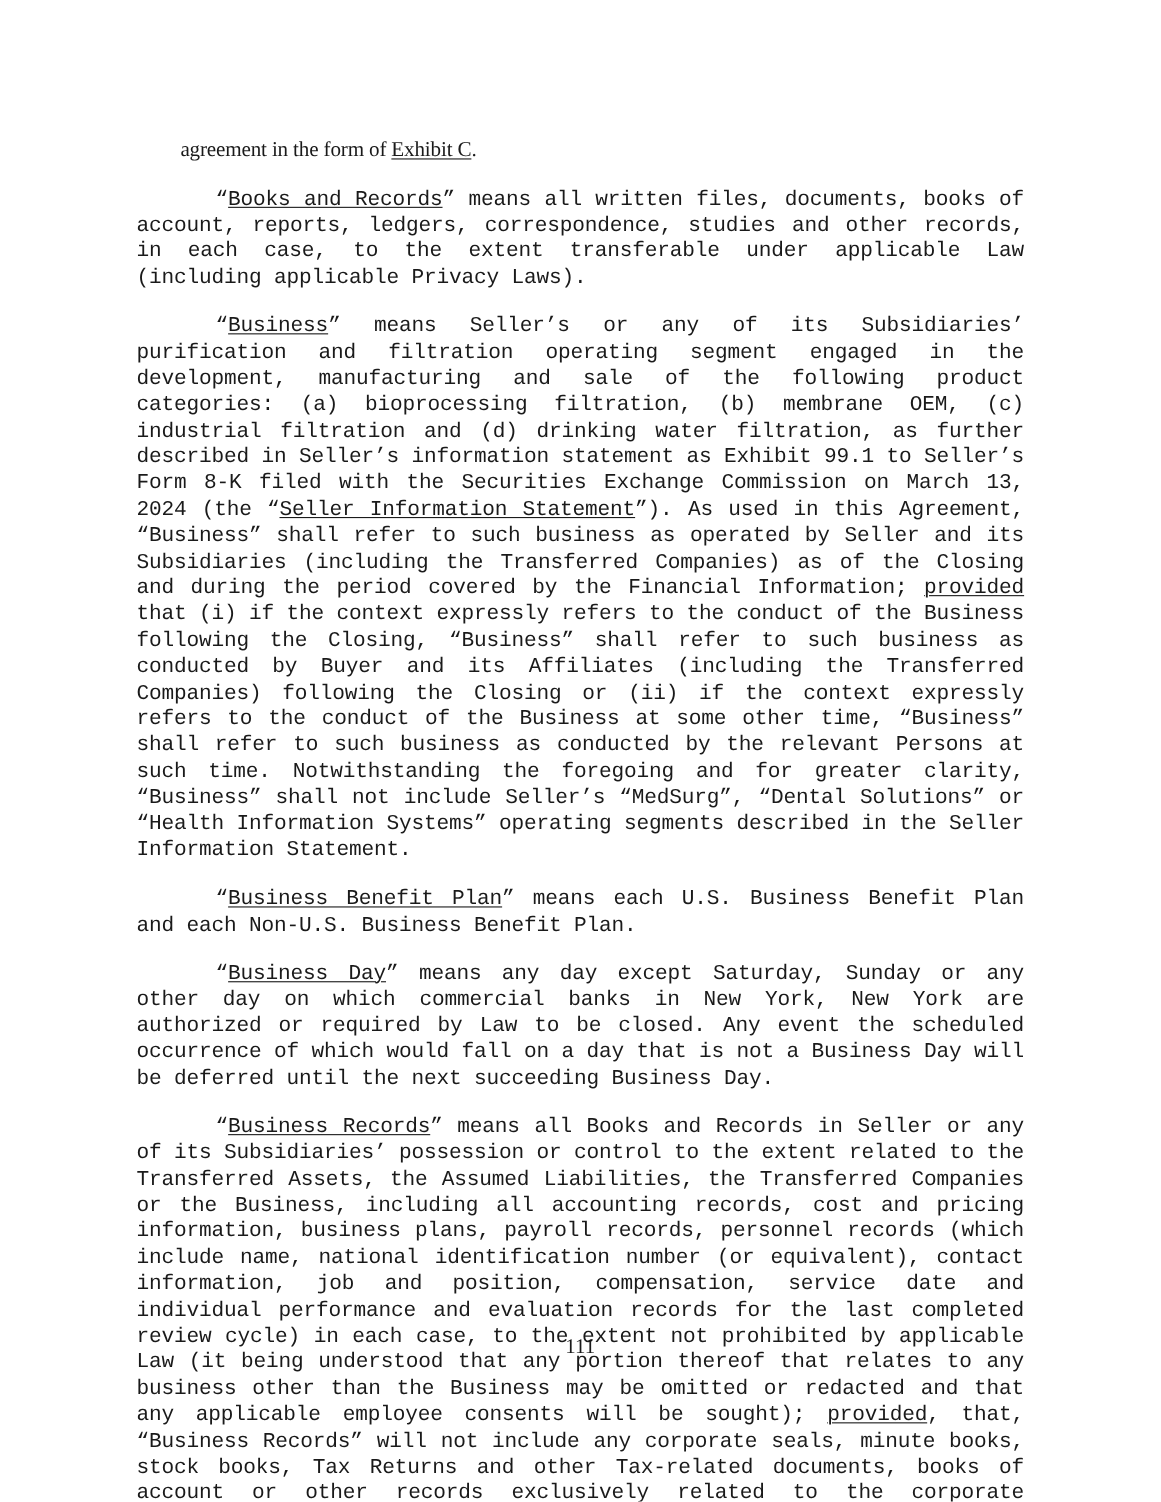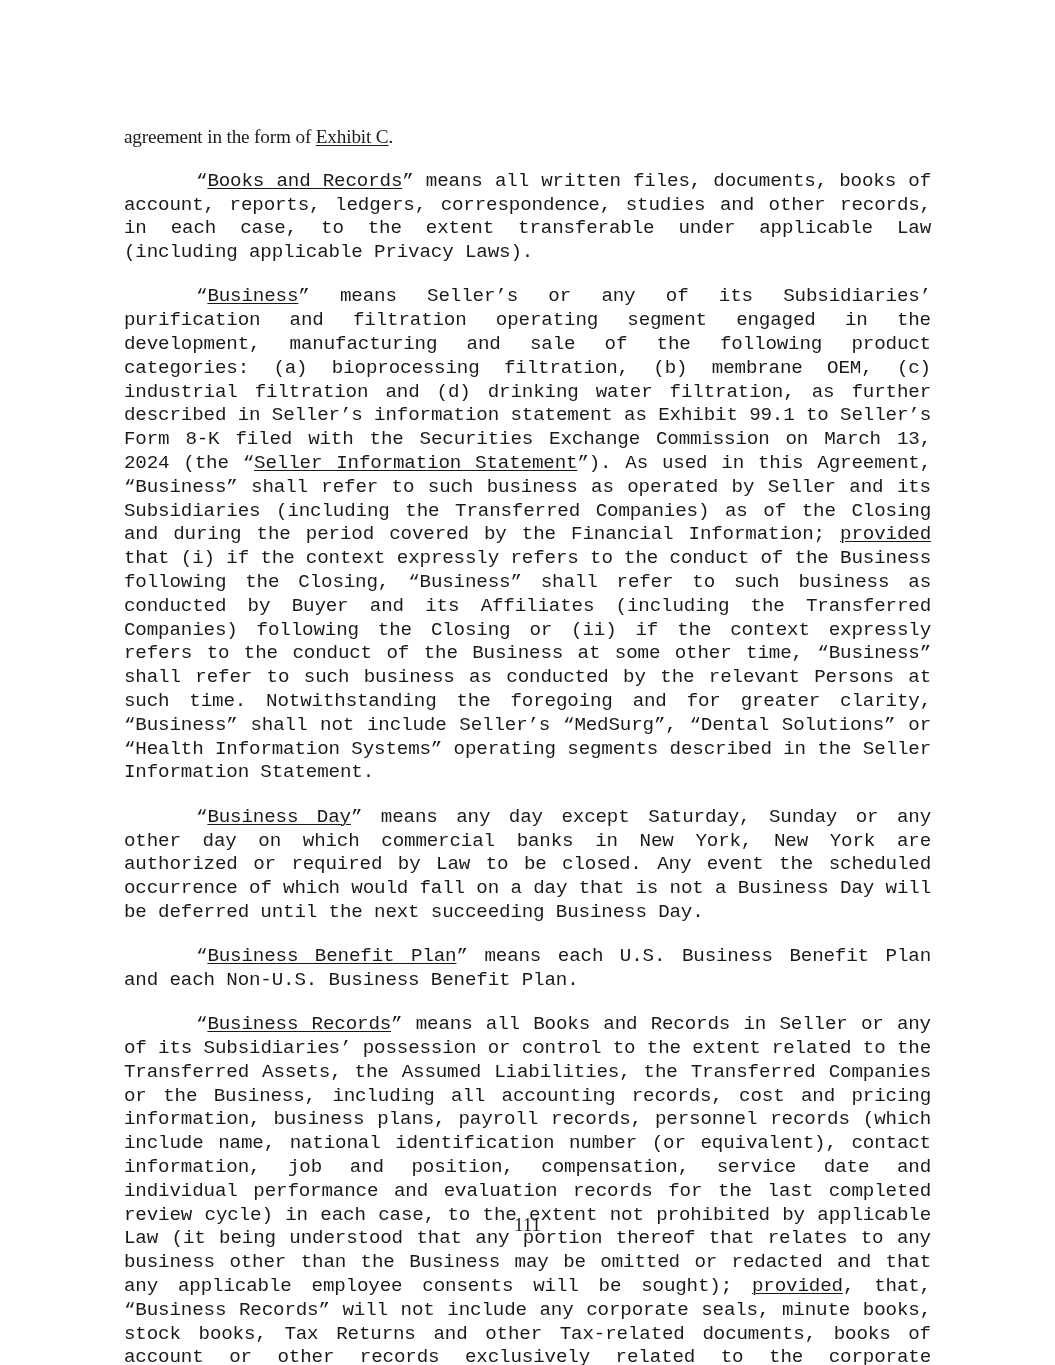--- a/index.html
+++ b/index.html
@@ -27,20 +27,21 @@
     text-align: justify;
     margin: 0 0 20.5px 0;
     letter-spacing: -0.15px;
   }
   .para.indent {
     text-indent: 72px;
     font-family: Liberation Mono, monospace;
   }
   .para.first {
     margin-bottom: 21px;
+    margin-left: 40px;
   }
   .u {
     text-decoration: underline;
     text-underline-offset: 2px;
     text-decoration-thickness: 1px;
   }
   .page-number {
     position: absolute;
     top: 1214px;
     left: 0;
@@ -51,18 +52,18 @@
     color: #1a1a1a;
   }
 </style>
 </head>
 <body>
 
 <div class="page">
   <p class="para first"><span>agreement in the form of </span><span class="u">Exhibit C</span><span>.</span></p>
   <p class="para indent"><span>“</span><span class="u">Books and Records</span><span>” means all written files, documents, books of account, reports, ledgers, correspondence, studies and other records, in each case, to the extent transferable under applicable Law (including applicable Privacy Laws).</span></p>
   <p class="para indent"><span>“</span><span class="u">Business</span><span>” means Seller’s or any of its Subsidiaries’ purification and filtration operating segment engaged in the development, manufacturing and sale of the following product categories: (a) bioprocessing filtration, (b) membrane OEM, (c) industrial filtration and (d) drinking water filtration, as further described in Seller’s information statement as Exhibit 99.1 to Seller’s Form 8-K filed with the Securities Exchange Commission on March 13, 2024 (the “</span><span class="u">Seller Information Statement</span><span>”). As used in this Agreement, “Business” shall refer to such business as operated by Seller and its Subsidiaries (including the Transferred Companies) as of the Closing and during the period covered by the Financial Information; </span><span class="u">provided</span><span> that (i) if the context expressly refers to the conduct of the Business following the Closing, “Business” shall refer to such business as conducted by Buyer and its Affiliates (including the Transferred Companies) following the Closing or (ii) if the context expressly refers to the conduct of the Business at some other time, “Business” shall refer to such business as conducted by the relevant Persons at such time. Notwithstanding the foregoing and for greater clarity, “Business” shall not include Seller’s “MedSurg”, “Dental Solutions” or “Health Information Systems” operating segments described in the Seller Information Statement.</span></p>
+  <p class="para indent"><span>“</span><span class="u">Business Benefit Plan</span><span>” means each U.S. Business Benefit Plan and each Non-U.S. Business Benefit Plan.</span></p>
   <p class="para indent"><span>“</span><span class="u">Business Day</span><span>” means any day except Saturday, Sunday or any other day on which commercial banks in New York, New York are authorized or required by Law to be closed. Any event the scheduled occurrence of which would fall on a day that is not a Business Day will be deferred until the next succeeding Business Day.</span></p>
-  <p class="para indent"><span>“</span><span class="u">Business Benefit Plan</span><span>” means each U.S. Business Benefit Plan and each Non-U.S. Business Benefit Plan.</span></p>
   <p class="para indent"><span>“</span><span class="u">Business Records</span><span>” means all Books and Records in Seller or any of its Subsidiaries’ possession or control to the extent related to the Transferred Assets, the Assumed Liabilities, the Transferred Companies or the Business, including all accounting records, cost and pricing information, business plans, payroll records, personnel records (which include name, national identification number (or equivalent), contact information, job and position, compensation, service date and individual performance and evaluation records for the last completed review cycle) in each case, to the extent not prohibited by applicable Law (it being understood that any portion thereof that relates to any business other than the Business may be omitted or redacted and that any applicable employee consents will be sought); </span><span class="u">provided</span><span>, that, “Business Records” will not include any corporate seals, minute books, stock books, Tax Returns and other Tax-related documents, books of account or other records exclusively related to the corporate organization of Seller or any of the Retained Companies, any Bid Materials or any Combined Tax Return, or records that, in each case, Sellers and their Affiliates are prohibited by Law from disclosing or delivering to Buyer (including applicable Privacy Laws, with respect to which Seller will seek any necessary consents).</span></p>
 </div>
 
 <div class="page-number">111</div>
 
 </body></html>

